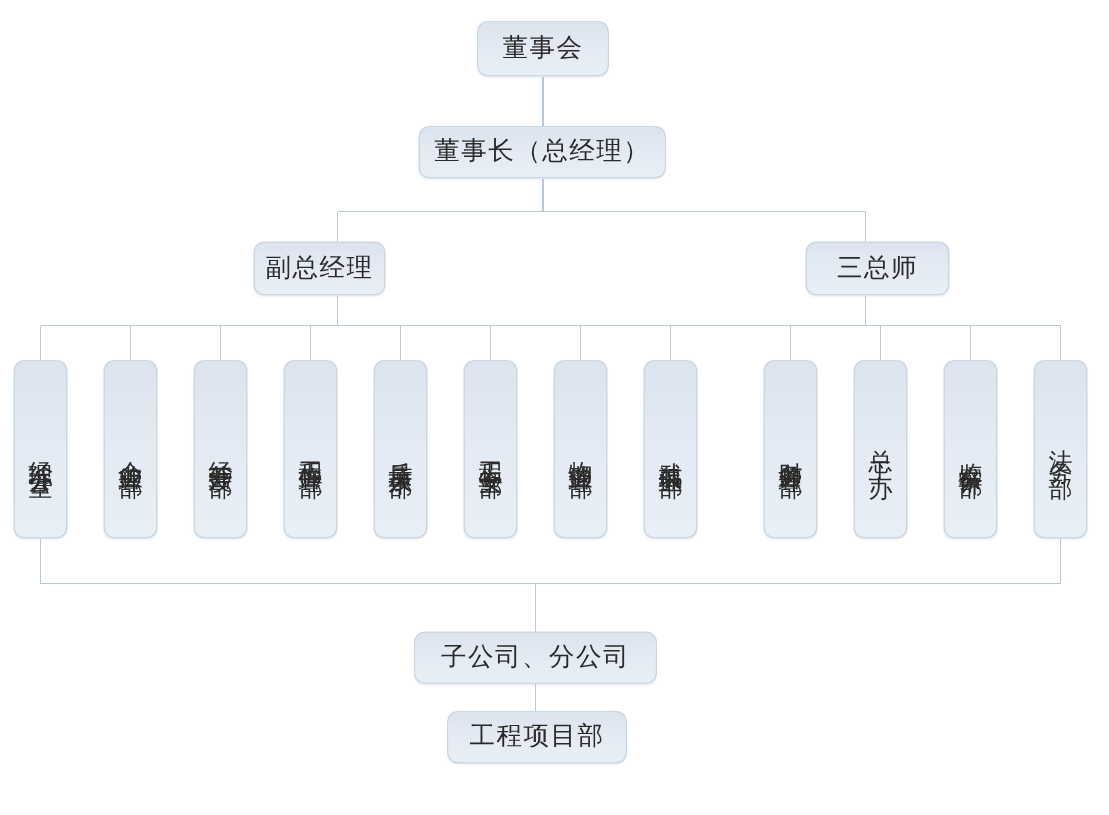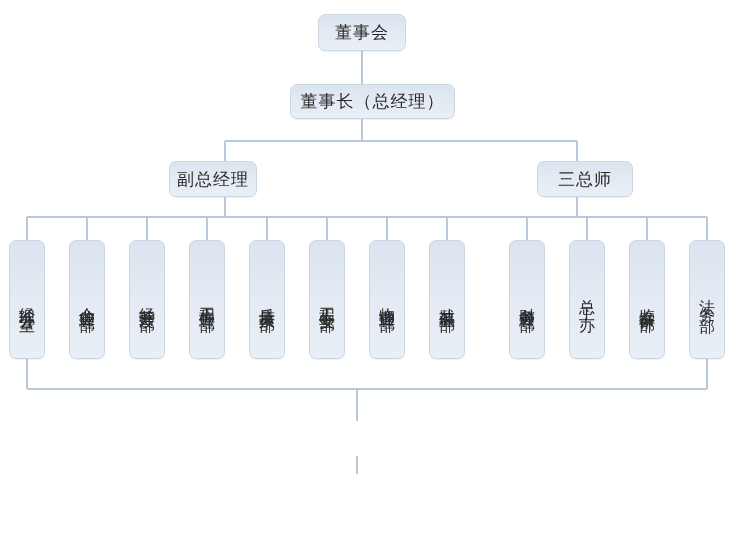--- a/index.html
+++ b/index.html
@@ -99,21 +99,21 @@
       <line x1="357" y1="389" x2="357" y2="421"></line>
 
       <line x1="357" y1="456" x2="357" y2="474"></line>
     </g>
   </svg>
 
   <div class="node horiz" style="left:318px; top:14px; width:88px; height:37px;">
     <span>董事会</span>
   </div>
 
-  <div class="node horiz" style="left:290px; top:84px; width:165px; height:35px;">
+  <div class="node horiz" style="left:279px; top:84px; width:165px; height:35px;">
     <span>董事长（总经理）</span>
   </div>
 
   <div class="node horiz" style="left:169px; top:161px; width:88px; height:36px;">
     <span>副总经理</span>
   </div>
   <div class="node horiz" style="left:537px; top:161px; width:96px; height:36px;">
     <span>三总师</span>
   </div>
 
@@ -147,15 +147,21 @@
   <div class="node vert spaced" style="left:569px; top:240px; width:36px; height:119px;">
     <span>总工办</span>
   </div>
   <div class="node vert" style="left:629px; top:240px; width:36px; height:119px;">
     <span>监察审计部</span>
   </div>
   <div class="node vert spaced" style="left:689px; top:240px; width:36px; height:119px;">
     <span>法务部</span>
   </div>
 
+  <div class="node horiz" style="left:276px; top:421px; width:162px; height:35px;">
+    <span>子公司、分公司</span>
+  </div>
 
+  <div class="node horiz" style="left:298px; top:474px; width:120px; height:35px;">
+    <span>工程项目部</span>
+  </div>
 
 </div>
 
 </body></html>

